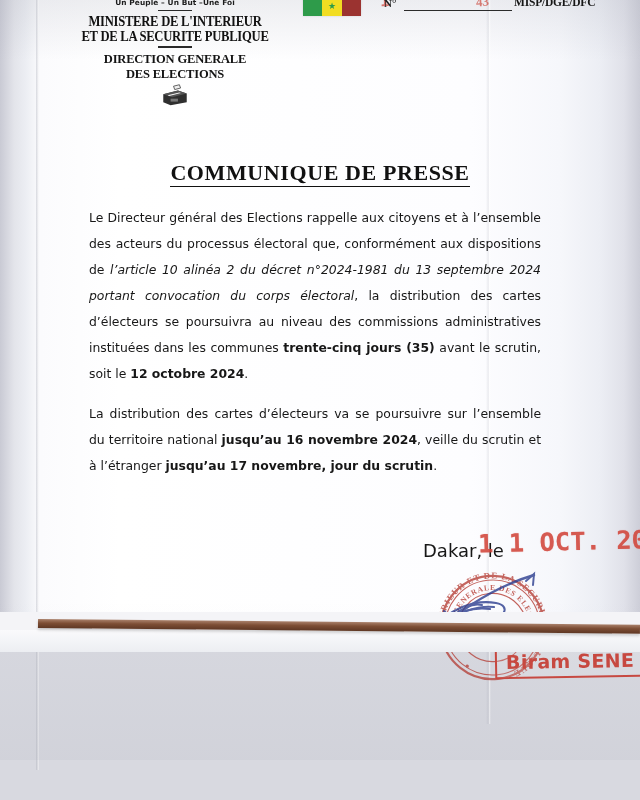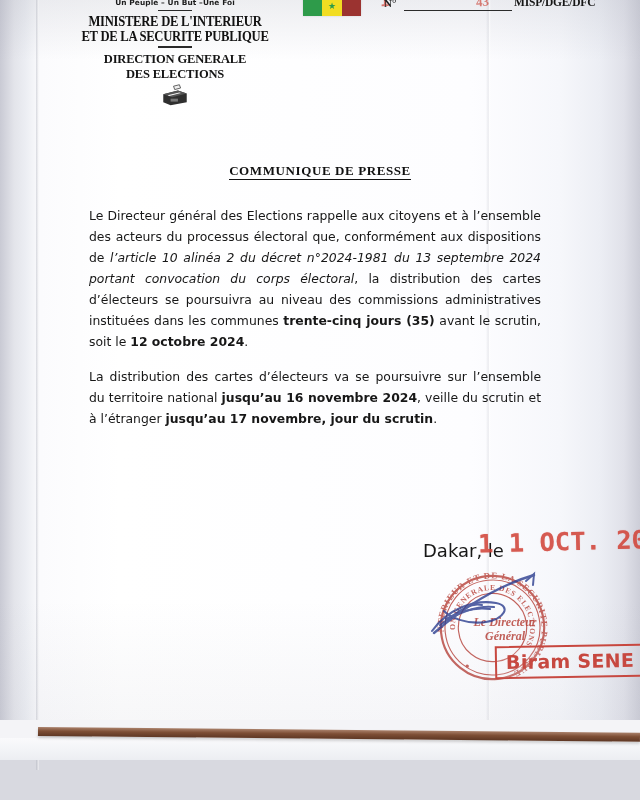--- a/index.html
+++ b/index.html
@@ -7,21 +7,21 @@
     margin: 0; padding: 0;
     width: 640px; height: 800px;
     background: #d8d9e0;
     font-family: "DejaVu Sans", sans-serif;
     overflow: hidden;
   }
 
   
   #photo {
     position: relative;
-    width: 640px; height: 760px;
+    width: 640px; height: 652px;
     background: linear-gradient(90deg,
        #c9cad4 0px, #e3e4ea 14px, #eceef3 26px,
        #fbfbfd 40px, #ffffff 120px, #fdfdff 470px,
        #f6f7fb 560px, #eceef4 600px, #e0e1e9 624px, #cdced8 640px);
   }
   
   #crease {
     position: absolute; left: 486px; top: 0; width: 5px; height: 724px;
     background: linear-gradient(90deg, rgba(0,0,0,0) 0%, rgba(120,125,140,.13) 45%, rgba(255,255,255,.5) 70%, rgba(0,0,0,0) 100%);
   }
@@ -141,29 +141,29 @@
     letter-spacing: -.2px;
   }
 
   
   #title {
     position: absolute; left: 0; top: 160px; width: 560px;
     text-align: center;
   }
   #title span {
     font-family: "Liberation Serif", serif;
-    font-weight: 700; font-size: 13px; letter-spacing: .6px;
+    font-weight: 700; font-size: 22px; letter-spacing: .6px;
     color: #111; border-bottom: 1.6px solid #111; padding-bottom: 1px;
   }
 
   
   #body-text {
     position: absolute; left: 49px; top: 205px; width: 452px;
     font-family: "DejaVu Sans", sans-serif;
-    font-size: 12.4px; line-height: 21px;
+    font-size: 12.4px; line-height: 26px;
     color: #171717; text-align: justify;
     -webkit-hyphens: none; hyphens: none;
   }
   #body-text p { margin: 0 0 14px 0; }
   #body-text p:last-child { margin-bottom: 10px; }
   .it { font-style: italic; }
   .bd { font-weight: 700; }
 
   
   #dateline {

